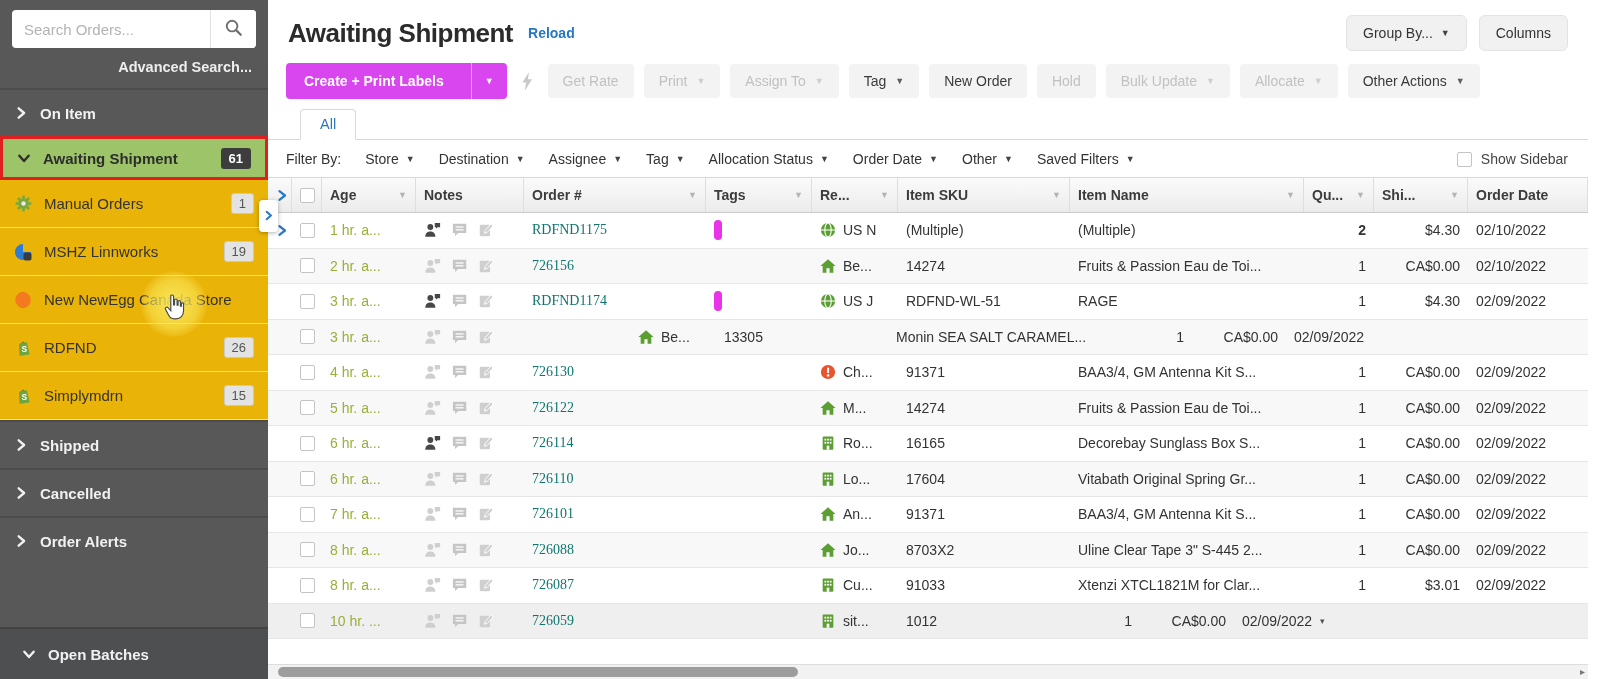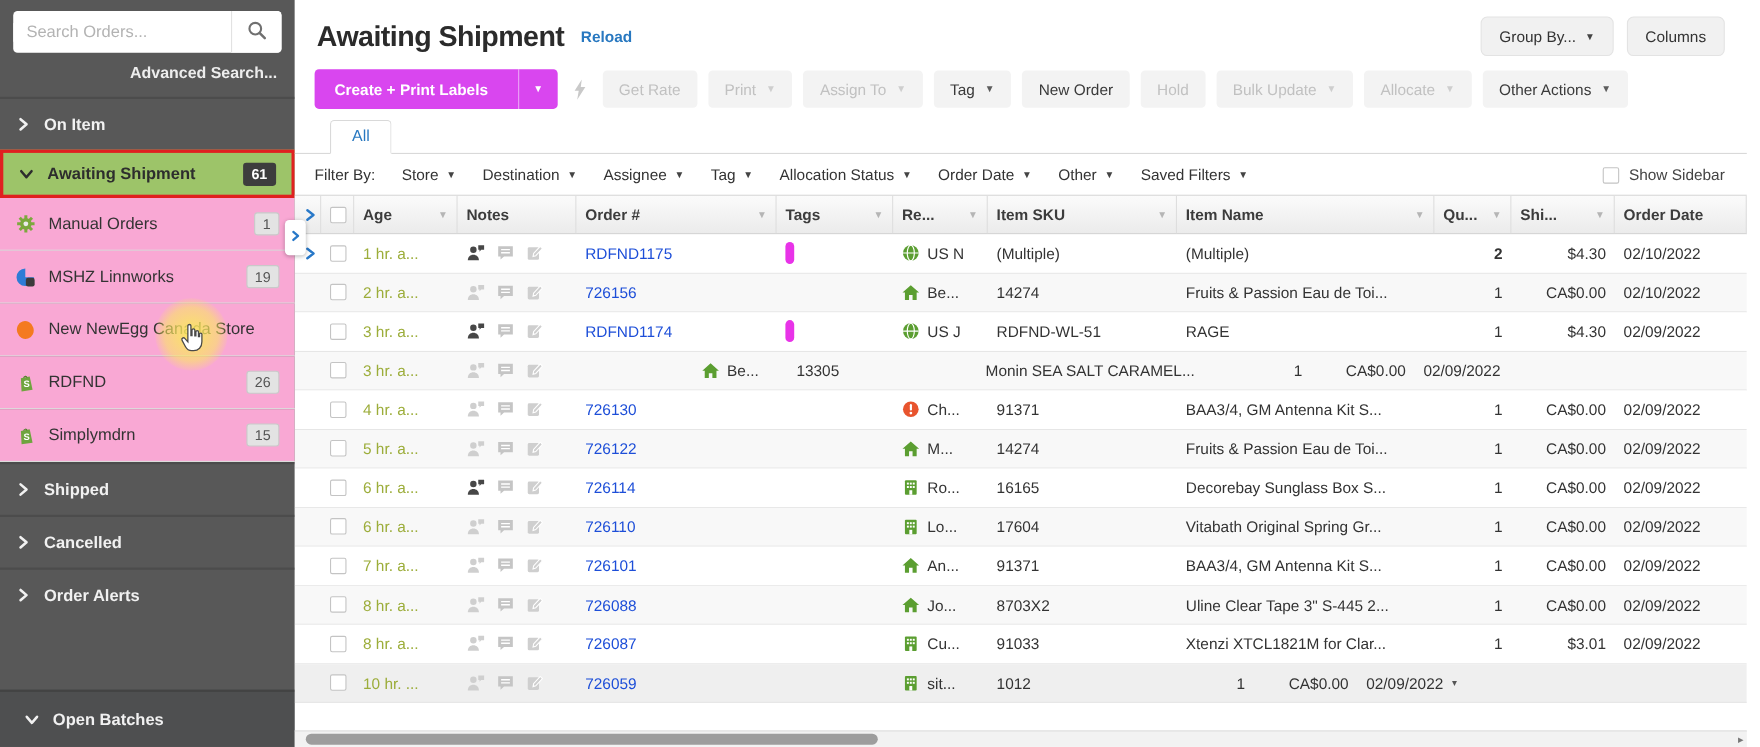--- a/index.html
+++ b/index.html
@@ -15,21 +15,21 @@
   .search-area { padding:10px 12px 4px; }
   .search-box { display:flex; background:#fff; border-radius:4px; height:38px; align-items:center; overflow:hidden; }
   .search-box input { border:none; outline:none; flex:1; padding:0 12px; font-size:15px; color:#333; min-width:0; font-family:inherit;}
   .search-box input::placeholder { color:#b3b3b3; }
   .search-btn { width:46px; height:100%; background:#fff; border:none; border-left:1px solid #e2e2e2; display:flex; align-items:center; justify-content:center; cursor:pointer; }
   .adv-search { text-align:right; color:#ededed; font-size:14.5px; font-weight:bold; padding:11px 4px 9px; cursor:pointer; }
 
   .side-item { display:flex; align-items:center; padding:0 14px; gap:11px; cursor:pointer; flex:0 0 auto; }
   .side-item.dark { height:48px; color:#f1f1f1; font-weight:bold; font-size:15px; border-top:2px solid #4c4c4c; }
   .side-item.selected { height:44px; background:#9dc469; color:#2d2d2d; font-weight:bold; font-size:15px; border:3px solid #e02020; }
-  .side-item.store { height:48px; background:#f9a8d4; color:#333; font-size:15px; border-bottom:1px solid #dcdcdc; }
+  .side-item.store { height:48px; background:#eab308; color:#333; font-size:15px; border-bottom:1px solid #dcdcdc; }
   .side-label { overflow:hidden; white-space:nowrap; }
   .chev { display:flex; width:15px; flex:0 0 15px; }
   .store-icon { display:flex; width:19px; flex:0 0 19px; }
   .badge { margin-left:auto; border-radius:3px; flex:0 0 auto; }
   .badge.dark { background:#3d3d3d; color:#fff; font-size:13px; font-weight:bold; padding:3px 8px; }
   .badge.light { background:#e3e3e3; color:#555; font-size:13px; font-weight:normal; padding:2px 7px; border:1px solid #c9c9c9; }
   .side-bottom { margin-top:auto; }
   .side-item.section { height:52px; background:#4e4f50; color:#f1f1f1; font-weight:bold; font-size:15px; border-top:2px solid #434343; padding-left:22px; }
 
   
@@ -65,21 +65,21 @@
   .hrow { display:flex; height:36px; flex:0 0 36px; align-items:stretch; background:linear-gradient(#fbfbfb,#ebebeb); border-top:1px solid #d8d8d8; border-bottom:1px solid #cccccc; font-weight:bold; color:#3c3c3c; font-size:14px; }
   .hcell { display:flex; align-items:center; padding:0 8px; border-right:1px solid #dedede; overflow:hidden; white-space:nowrap; }
   .hcell .sort { margin-left:auto; color:#b5b5b5; font-size:9px; padding-left:4px; }
   .rows { flex:1; min-height:0; overflow:hidden; }
   .row { display:flex; height:35.5px; align-items:center; border-bottom:1px solid #e6e6e6; font-size:14px; color:#333; background:#fff; }
   .row:nth-child(even) { background:#f8f8f8; }
   .row:last-child { background:#efefef; }
   .cell { padding:0 8px; height:100%; display:flex; align-items:center; white-space:nowrap; overflow:hidden; }
   .cell.right { justify-content:flex-end; }
   .age-text { color:#9cad3a; }
-  .order-link { color:#1d4ed8; cursor:pointer; text-decoration:none; }
+  .order-link { color:#0f766e; cursor:pointer; text-decoration:none;font-family:Liberation Serif, serif; }
   .tag-pill { width:8px; height:20px; border-radius:4px; background:#e833e8; }
   .note-icons { display:flex; gap:9px; align-items:center; }
   .icon-dark { color:#474747; display:flex; }
   .icon-gray { color:#cfcfcf; display:flex; }
   .icon-mid  { color:#c5c5c5; display:flex; }
   .recip-icon { display:flex; margin-right:7px; flex:0 0 16px; }
   .qty-bold { font-weight:bold; }
   .row-caret { font-size:9px; color:#555; margin-left:8px; }
   .expand-ch { display:flex; color:#2878c8; }
 

